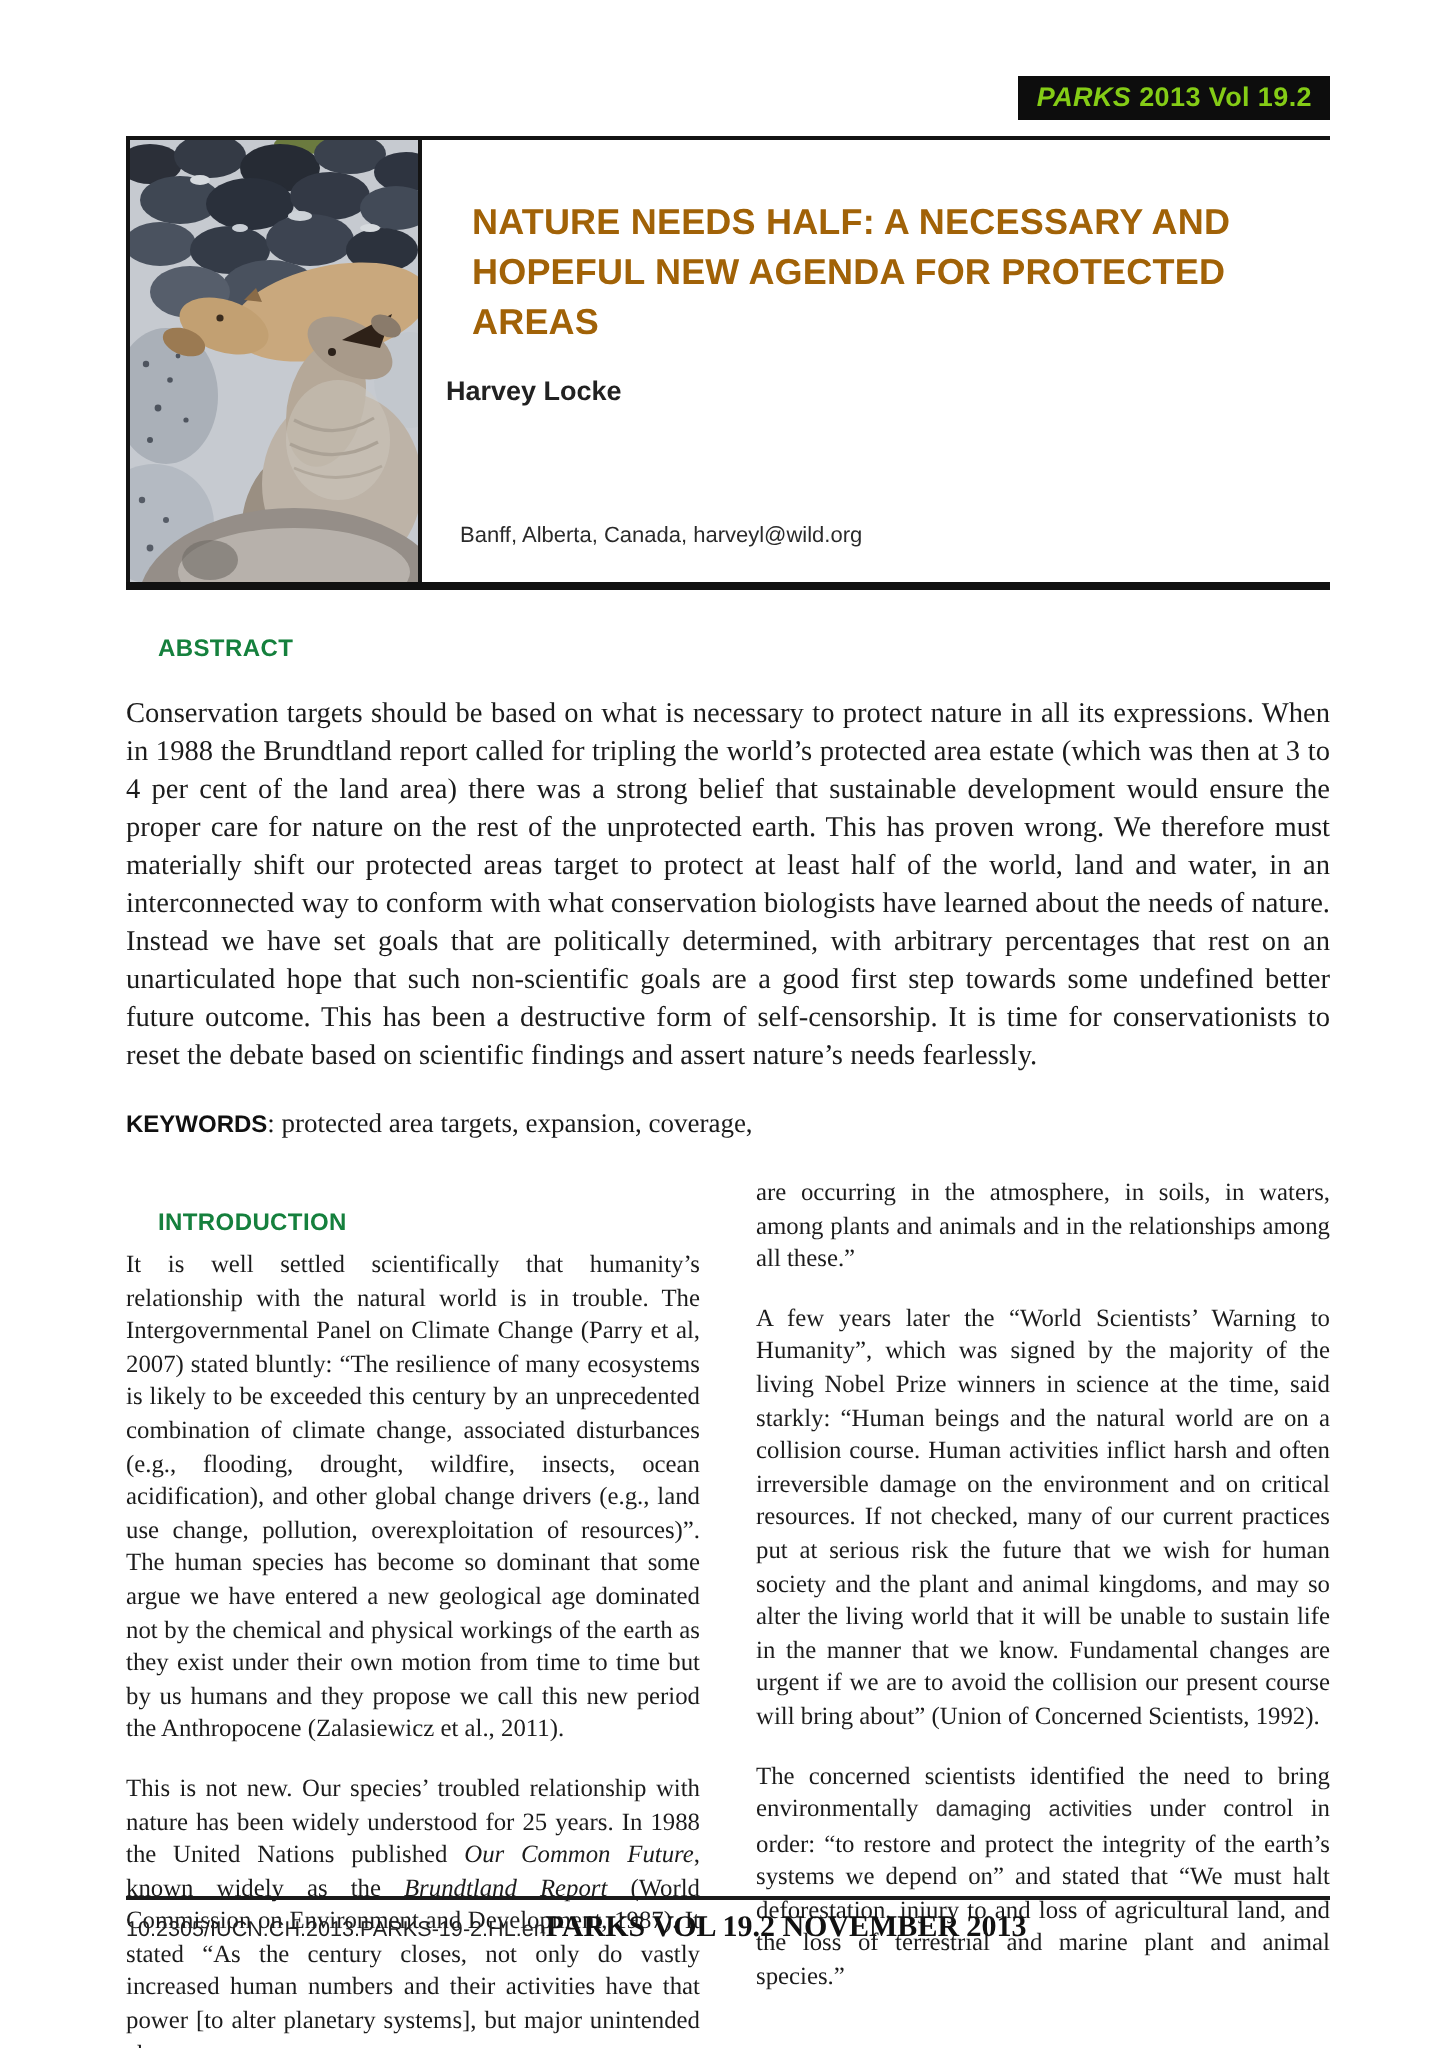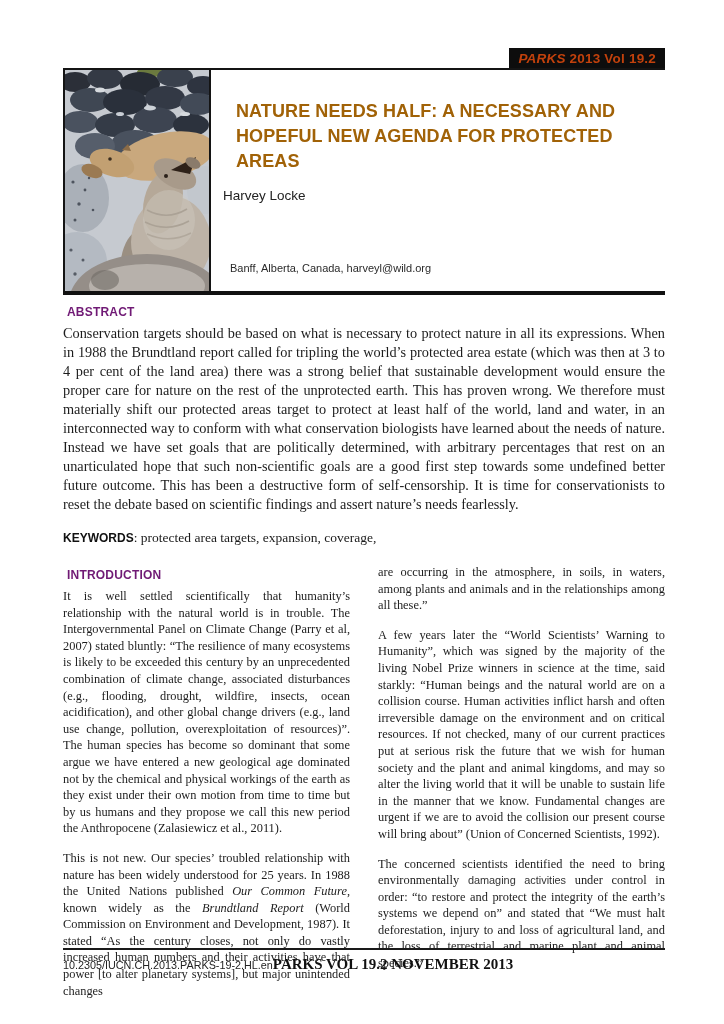--- a/index.html
+++ b/index.html
@@ -4,50 +4,50 @@
 <style>
   html,body { margin:0; padding:0; background:#e8e8e8; }
   .page {
     position:relative; width:724px; height:1024px; margin:0 auto;
     background:#ffffff; overflow:hidden;
     font-family:"Liberation Serif", serif; color:#1a1a1a;
     -webkit-font-smoothing:antialiased;
   }
   
   .issue-badge {
-    position:absolute; top:48px; right:59px; background:#0d0d0d; color:#c2410c;
+    position:absolute; top:38px; right:59px; background:#0d0d0d; color:#84cc16;
     font-family:"Liberation Sans", sans-serif; font-size:13.5px; font-weight:600;
     padding:4px 9px 4px 9px; line-height:1; letter-spacing:0.2px;
   }
   .top-rule { position:absolute; top:68px; left:63px; width:602px; height:2px; background:#141414; }
   .photo {
     position:absolute; top:70px; left:63px; width:148px; height:221px;
     border-left:2px solid #141414; border-right:2px solid #141414; overflow:hidden;
     box-sizing:border-box; background:#c6cad0;
   }
   .photo svg { display:block; }
   .title-block { position:absolute; left:223px; top:86px; width:400px; }
   .article-title {
     margin:13px; font-family:"Liberation Sans", sans-serif; font-weight:700;
     font-size:18px; line-height:25px; color:#a16207; letter-spacing:0.1px; width:398px;
   }
   .article-author {
     margin:14px 0 0 0; font-family:"Liberation Sans", sans-serif;
-    font-size:13.5px; color:#222; font-weight:400;
+    font-size:13.5px; color:#222; font-weight:700;
   }
   .article-affiliation {
     position:absolute; left:230px; top:262px;
     font-family:"Liberation Sans", sans-serif; font-size:11px; color:#2a2a2a;
   }
   .thick-rule { position:absolute; top:291px; left:63px; width:602px; height:4px; background:#111; }
   
   .content { position:absolute; top:301px; left:63px; width:602px; }
   .sec-heading {
-    margin:4px; font-family:"Liberation Sans", sans-serif; font-weight:700;
-    font-size:12px; color:#701a75; letter-spacing:0.2px; line-height:15px;
+    margin:16px; font-family:"Liberation Sans", sans-serif; font-weight:700;
+    font-size:12px; color:#15803d; letter-spacing:0.2px; line-height:15px;
   }
   .abstract-body {
     margin:3px 0 0 0; font-size:14.3px; line-height:19px; text-align:justify; color:#1c1c1c;
   }
   .keywords-line { margin-top:15px; font-size:13.5px; line-height:17px; }
   .keywords-label {
     font-family:"Liberation Sans", sans-serif; font-weight:700; font-size:12px; color:#111;
   }
   .columns { display:flex; gap:28px; margin-top:17px; }
   .col { width:294px; }

